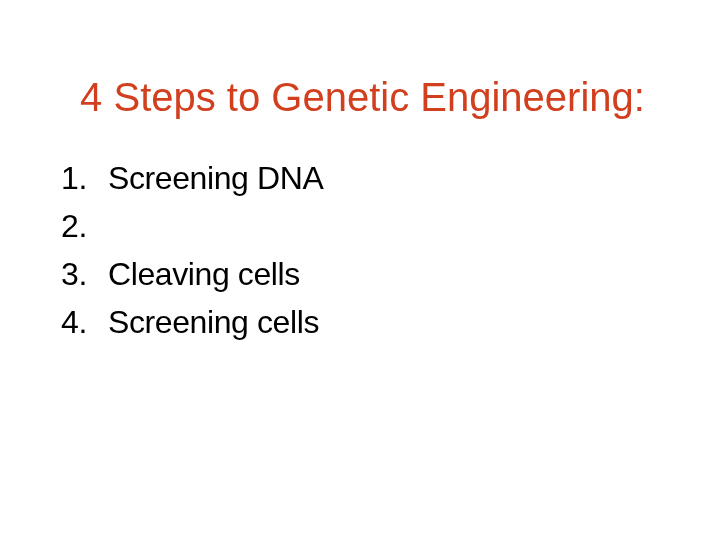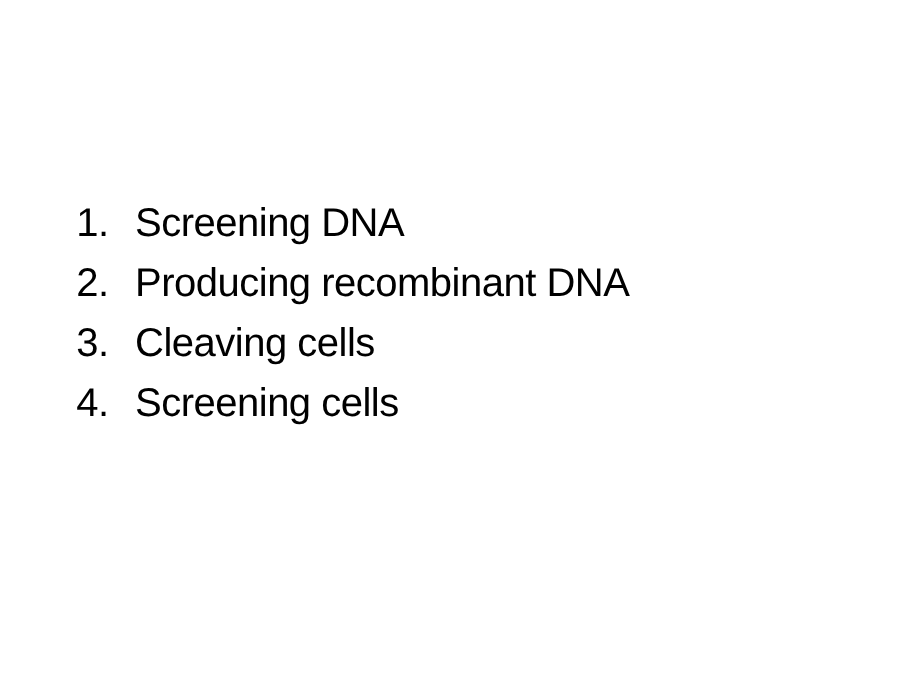--- a/index.html
+++ b/index.html
@@ -49,31 +49,31 @@
   }
   .step-text {
     white-space: nowrap;
   }
 </style>
 </head>
 <body>
 
 <div class="slide">
 
+  <div class="slide-title" style="color: rgb(210, 63, 30);">4 Steps to Genetic Engineering:</div>
 
   <div class="steps-list" style="color: rgb(0, 0, 0);">
 
     <div class="step-row">
       <span class="step-number">1.</span>
       <span class="step-text">Screening DNA</span>
     </div>
 
     <div class="step-row">
       <span class="step-number">2.</span>
-      <span class="step-text">Producing recombinant DNA</span>
     </div>
 
     <div class="step-row">
       <span class="step-number">3.</span>
       <span class="step-text">Cleaving cells</span>
     </div>
 
     <div class="step-row">
       <span class="step-number">4.</span>
       <span class="step-text">Screening cells</span>

